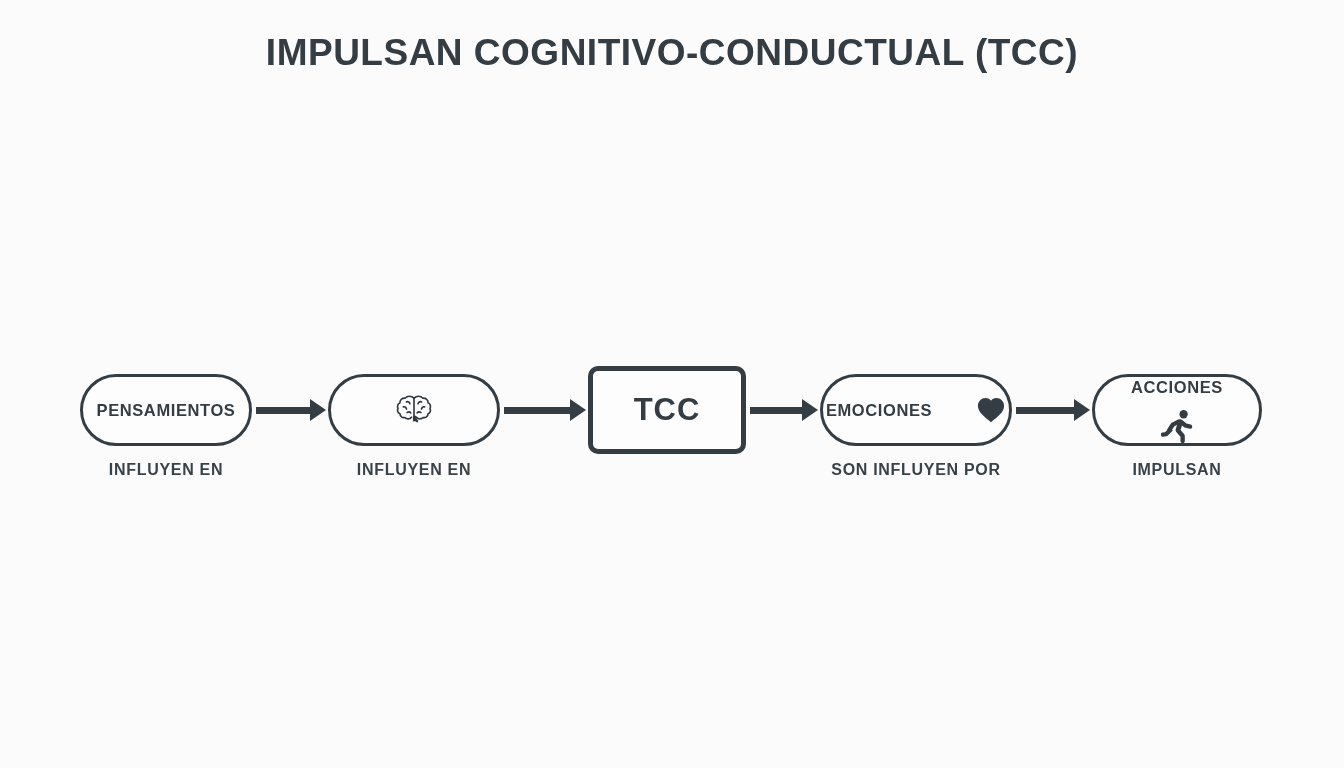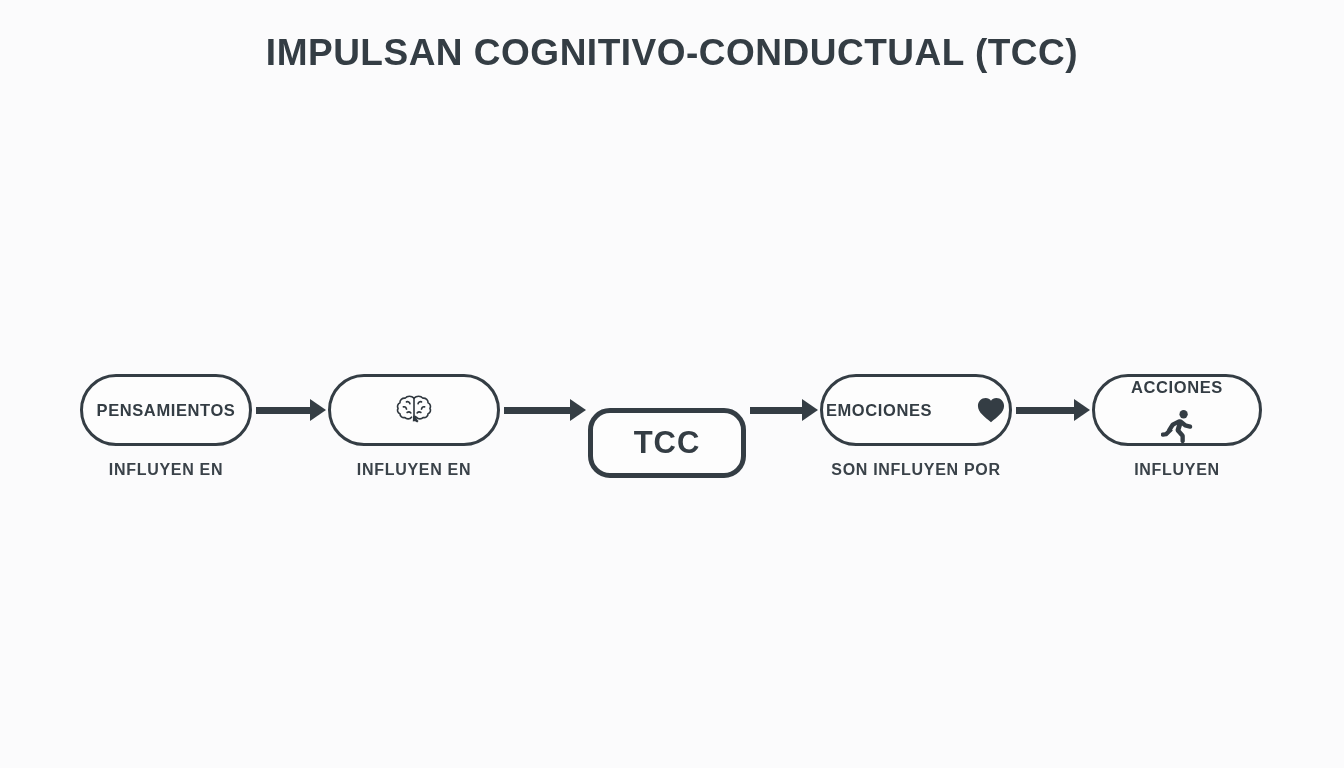--- a/index.html
+++ b/index.html
@@ -60,24 +60,23 @@
     font-size: 16.5px;
     font-weight: bold;
     letter-spacing: 0.6px;
     color: #343d44;
     white-space: nowrap;
   }
 
   
   .node.central {
     top: -8px;
-    height: 70px;
+    height: 88px;
     border-width: 5px;
-    border-radius: 22px;
-    margin-top: 42px;
+    border-radius: 10px;
   }
   .node.central .node-label {
     font-size: 31px;
     letter-spacing: 1px;
   }
 
   
   #node-pensamientos { left: 80px;   width: 172px; }
   #node-cerebro      { left: 328px;  width: 172px; }
   #node-tcc          { left: 588px;  width: 158px; }
@@ -201,15 +200,15 @@
     <div class="head"></div>
   </div>
   <div class="arrow" id="arrow-4">
     <div class="shaft"></div>
     <div class="head"></div>
   </div>
 
   <div class="caption" id="caption-1">INFLUYEN EN</div>
   <div class="caption" id="caption-2">INFLUYEN EN</div>
   <div class="caption" id="caption-4">SON INFLUYEN POR</div>
-  <div class="caption" id="caption-5">INFLUYEN</div>
+  <div class="caption" id="caption-5">IMPULSAN</div>
 
 </div>
 
 </body></html>

